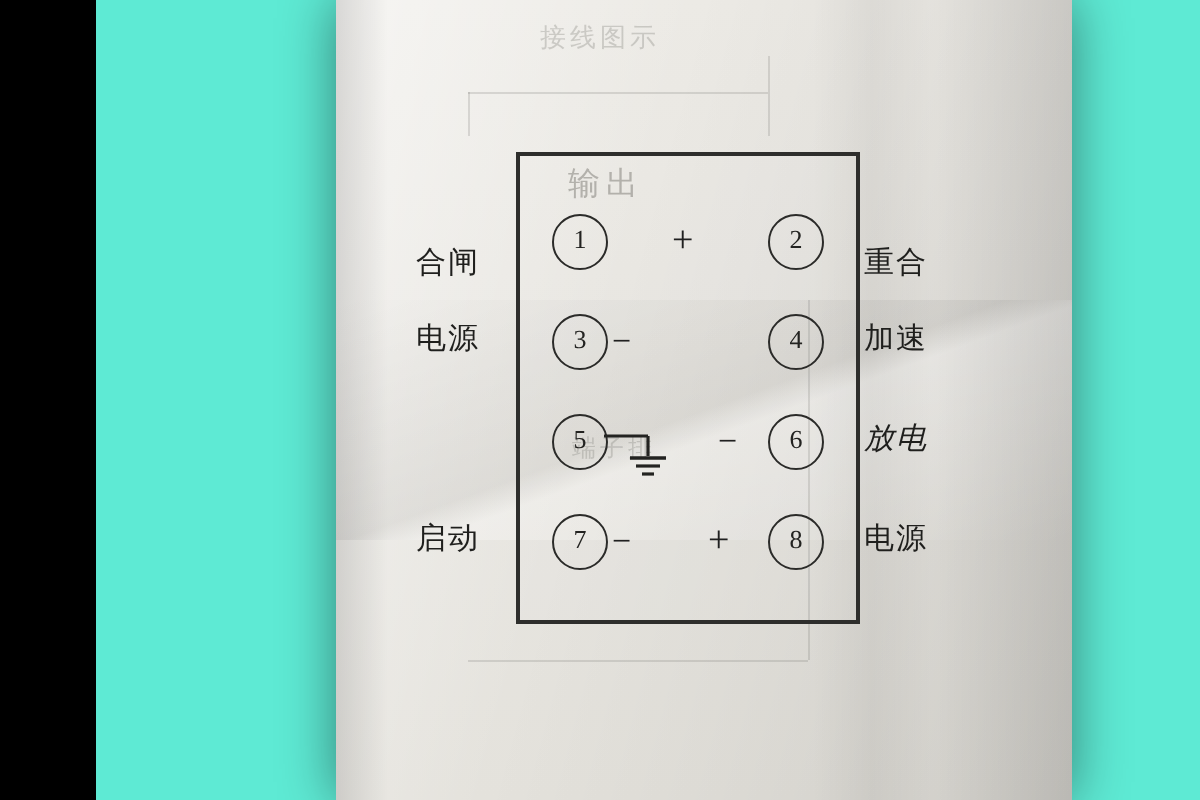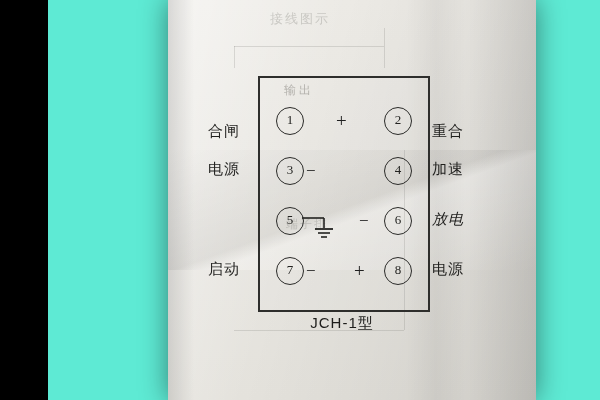--- a/index.html
+++ b/index.html
@@ -82,21 +82,21 @@
     top: 76px;
     width: 168px;
     height: 232px;
     border: 2px solid #2e2e2c;
     background: rgba(255,255,255,0.03);
   }
   #box-label-inner {
     position: absolute;
     left: 236px;
     top: 82px;
-    font-size: 12px;
+    font-size: 16px;
     color: rgba(110,108,102,0.45);
     letter-spacing: 3px;
   }
 
   
   .terminal {
     position: absolute;
     width: 26px;
     height: 26px;
     border: 1.6px solid #2b2b29;
@@ -218,15 +218,14 @@
   <div id="ground">
     <svg width="36" height="26" viewBox="0 0 36 26">
       <path d="M0 4 H22" stroke="#232321" stroke-width="1.6" fill="none"></path>
       <path d="M22 4 V14" stroke="#232321" stroke-width="1.6" fill="none"></path>
       <path d="M13 15 H31" stroke="#232321" stroke-width="1.8" fill="none"></path>
       <path d="M16 19 H28" stroke="#232321" stroke-width="1.6" fill="none"></path>
       <path d="M19 23 H25" stroke="#232321" stroke-width="1.6" fill="none"></path>
     </svg>
   </div>
 
-  <div id="caption">JCH-1型</div>
 
 </div>
 
 </body></html>

